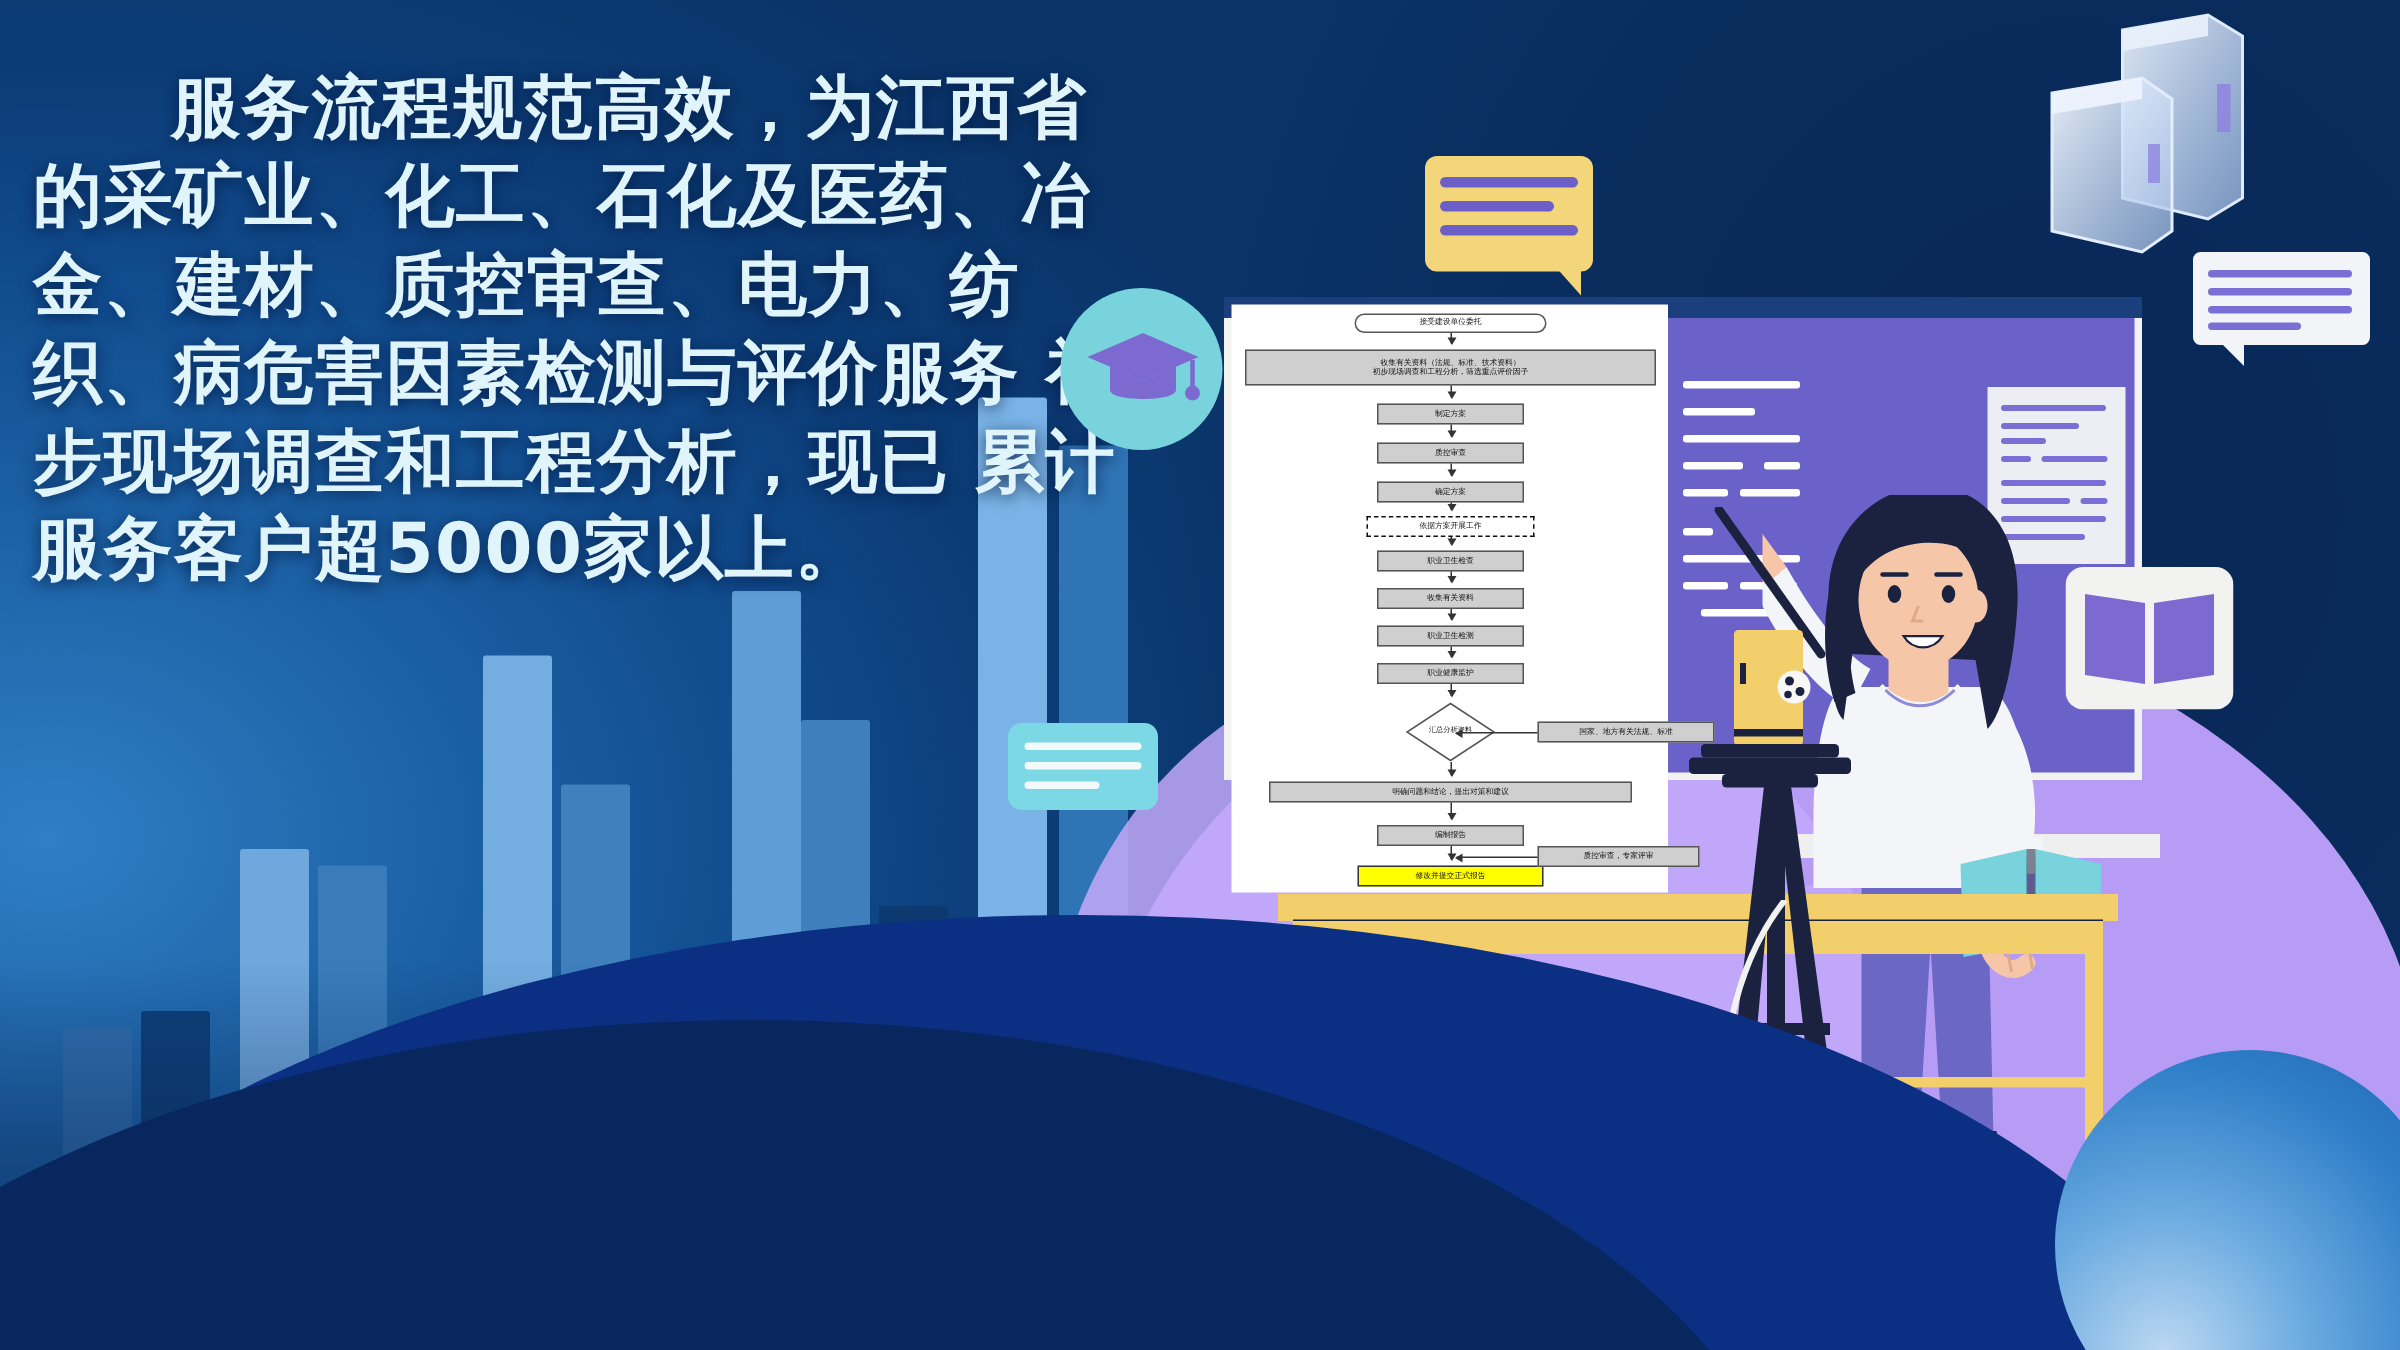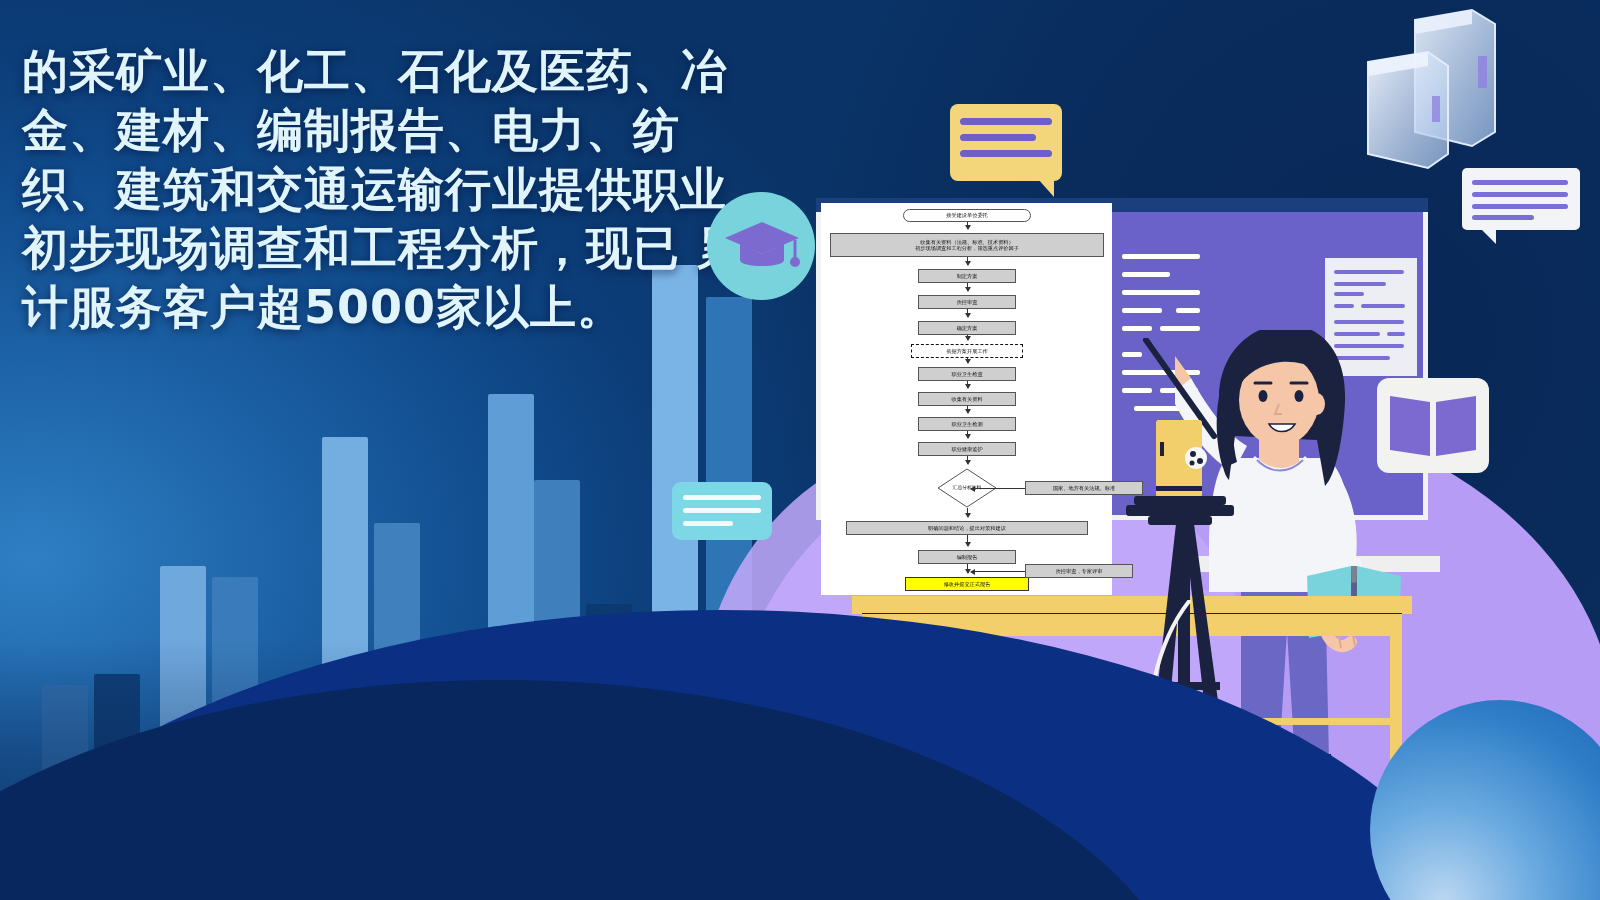--- a/index.html
+++ b/index.html
@@ -226,23 +226,24 @@
 
   <div class="white-bubble">
     <i style="top:12px;width:96px"></i>
     <i style="top:24px;width:96px"></i>
     <i style="top:36px;width:96px"></i>
     <i style="top:47px;width:62px"></i>
     <span class="tail"></span>
   </div>
 
   <div id="headline">
+    <span class="indent">服务流程规范高效，为江西省</span>
     <span>的采矿业、化工、石化及医药、冶</span>
-    <span>金、建材、编制报告、电力、纺</span>
-    <span>织、建筑和交通运输行业提供职业</span>
+    <span>金、建材、质控审查、电力、纺</span>
+    <span>织、病危害因素检测与评价服务</span>
     <span>初步现场调查和工程分析，现已</span>
     <span>累计服务客户超5000家以上。</span>
   </div>
 
   <div class="cap-badge">
     <svg width="78" height="58" viewBox="0 0 78 58">
       <path d="M39 4 L76 20 L39 36 L2 20 Z" fill="#7d6ad0"></path>
       <path d="M17 26 L17 42 C17 50 61 50 61 42 L61 26 L39 36 Z" fill="#7d6ad0"></path>
       <path d="M72 22 L72 40" stroke="#7d6ad0" stroke-width="3" fill="none"></path>
       <circle cx="72" cy="44" r="5" fill="#7d6ad0"></circle>

